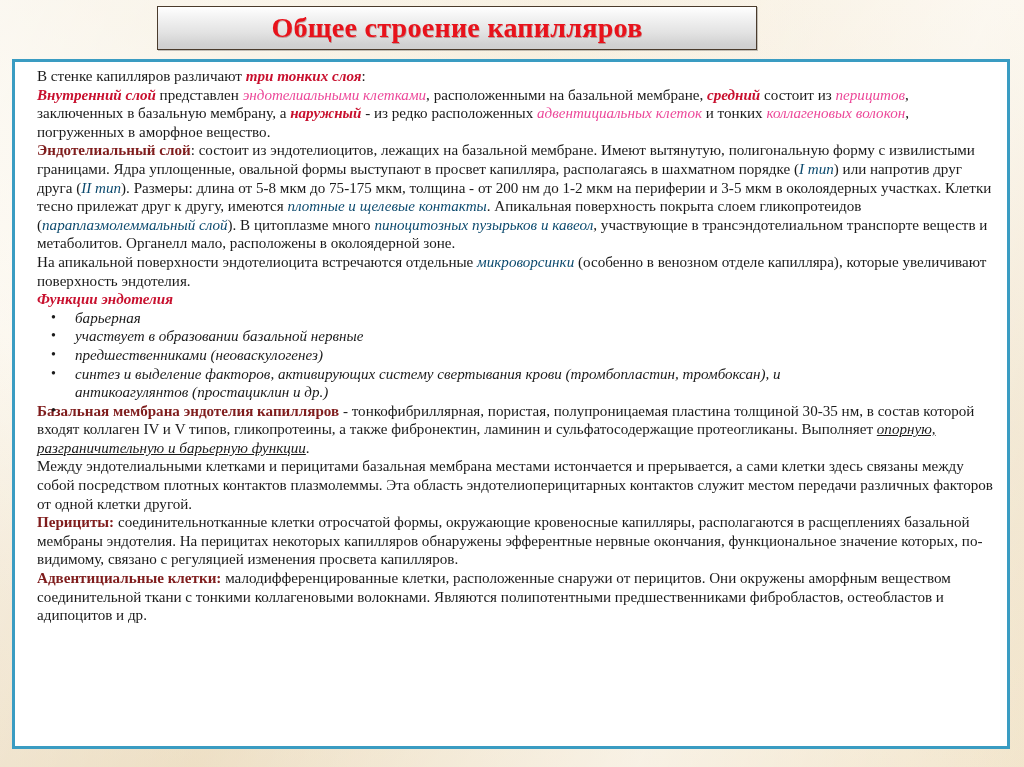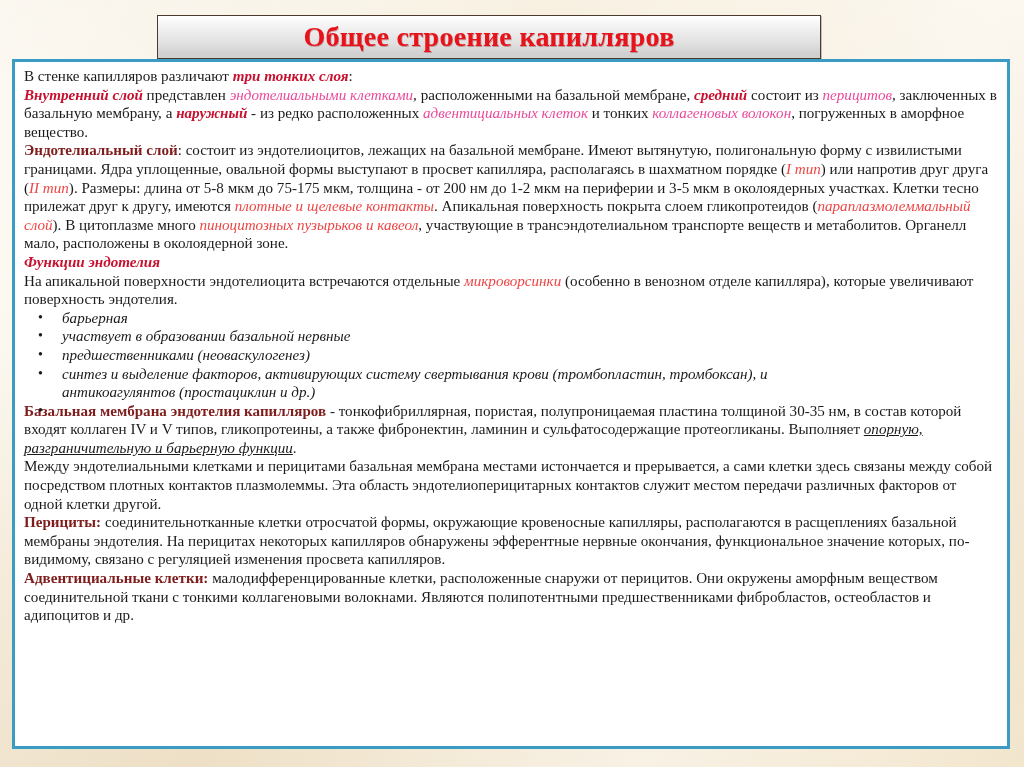--- a/index.html
+++ b/index.html
@@ -24,22 +24,22 @@
   .slide {
     position: relative;
     width: 1024px;
     height: 767px;
   }
 
   
   .title-plate {
     position: absolute;
     left: 157px;
-    top: 15px;
-    width: 664px;
+    top: 6px;
+    width: 600px;
     height: 44px;
     box-sizing: border-box;
     border: 1px solid #4a3b2c;
     background: linear-gradient(180deg, #ffffff 0%, #f4f4f4 22%, #e2e2e2 62%, #d2d2d2 88%, #cfcfcf 100%);
     box-shadow: 1px 1px 0 rgba(0,0,0,0.22);
     display: flex;
     align-items: center;
     justify-content: center;
   }
   .title-plate .title-text {
@@ -56,37 +56,37 @@
   
   .content-panel {
     position: absolute;
     left: 12px;
     top: 59px;
     width: 998px;
     height: 690px;
     box-sizing: border-box;
     background: #ffffff;
     border: 3px solid #3a9cc2;
-    padding: 5px 9px 4px 9px;
+    padding: 5px 9px 4px 22px;
     overflow: hidden;
   }
 
   .body-text {
     font-family: "Liberation Serif", "DejaVu Serif", serif;
     font-size: 15.1px;
     line-height: 18.6px;
     color: #1a1a1a;
     text-align: left;
   }
 
   .para { margin: 0; }
 
   
   .r-bi  { color: #c8102e; font-weight: bold; font-style: italic; }
-  .r-i   { color: #ef4444; font-style: italic; }
+  .r-i   { color: #0c4a6e; font-style: italic; }
   .b-bi  { color: #7f1d1d; font-weight: bold; }
   .b-i   { color: #ec4899; font-style: italic; }
   .k-u   { color: #1a1a1a; font-style: italic; text-decoration: underline; }
 
   
   .bullets {
     margin: 0;
     padding: 0;
     list-style: none;
   }
@@ -121,23 +121,23 @@
 
   <div class="content-panel">
     <div class="body-text">
 
       <p class="para"><span>В стенке капилляров различают </span><span class="r-bi">три тонких слоя</span><span>:</span></p>
 
       <p class="para"><span class="r-bi">Внутренний слой</span><span> представлен </span><span class="b-i">эндотелиальными клетками</span><span>, расположенными на базальной мембране, </span><span class="r-bi">средний</span><span> состоит из </span><span class="b-i">перицитов</span><span>, заключенных в базальную мембрану, а </span><span class="r-bi">наружный</span><span> - из редко расположенных </span><span class="b-i">адвентициальных клеток</span><span> и тонких </span><span class="b-i">коллагеновых волокон</span><span>, погруженных в аморфное вещество.</span></p>
 
       <p class="para"><span class="b-bi">Эндотелиальный слой</span><span>: состоит из эндотелиоцитов, лежащих на базальной мембране. Имеют вытянутую, полигональную форму с извилистыми границами. Ядра уплощенные, овальной формы выступают в просвет капилляра, располагаясь в шахматном порядке (</span><span class="r-i">I тип</span><span>) или напротив друг друга (</span><span class="r-i">II тип</span><span>). Размеры:  длина от 5-8 мкм до 75-175 мкм, толщина - от 200 нм до 1-2 мкм на периферии и 3-5 мкм в околоядерных участках. Клетки тесно прилежат друг к другу, имеются </span><span class="r-i">плотные и щелевые контакты</span><span>. Апикальная поверхность покрыта слоем гликопротеидов (</span><span class="r-i">параплазмолеммальный слой</span><span>). В цитоплазме много </span><span class="r-i">пиноцитозных пузырьков и кавеол</span><span>, участвующие в трансэндотелиальном транспорте веществ и метаболитов. Органелл мало, расположены в околоядерной зоне.</span></p>
 
+      <p class="para"><span>На апикальной поверхности эндотелиоцита встречаются отдельные </span><span class="r-i">микроворсинки</span><span> (особенно в венозном отделе капилляра), которые увеличивают поверхность эндотелия.</span></p>
+
       <p class="para"><span class="r-bi">Функции эндотелия</span></p>
-
-      <p class="para"><span>На апикальной поверхности эндотелиоцита встречаются отдельные </span><span class="r-i">микроворсинки</span><span> (особенно в венозном отделе капилляра), которые увеличивают поверхность эндотелия.</span></p>
 
       <ul class="bullets">
         <li><span class="bullet-dot">•</span><span>барьерная</span></li>
         <li><span class="bullet-dot">•</span><span>участвует в образовании базальной нервные</span></li>
         <li><span class="bullet-dot">•</span><span>предшественниками (неоваскулогенез)</span></li>
         <li><span class="bullet-dot">•</span><span>синтез и выделение факторов, активирующих систему свертывания крови (тромбопластин, тромбоксан), и</span><span class="cont">антикоагулянтов (простациклин и др.)</span></li>
         <li><span class="bullet-dot">•</span></li>
       </ul>
 
       <p class="para"><span class="b-bi">Базальная мембрана эндотелия капилляров</span><span> - тонкофибриллярная, пористая, полупроницаемая пластина толщиной 30-35 нм, в состав которой входят коллаген IV и V типов, гликопротеины, а также фибронектин, ламинин и сульфатосодержащие протеогликаны. Выполняет </span><span class="k-u">опорную, разграничительную и барьерную функции</span><span>.</span></p>

